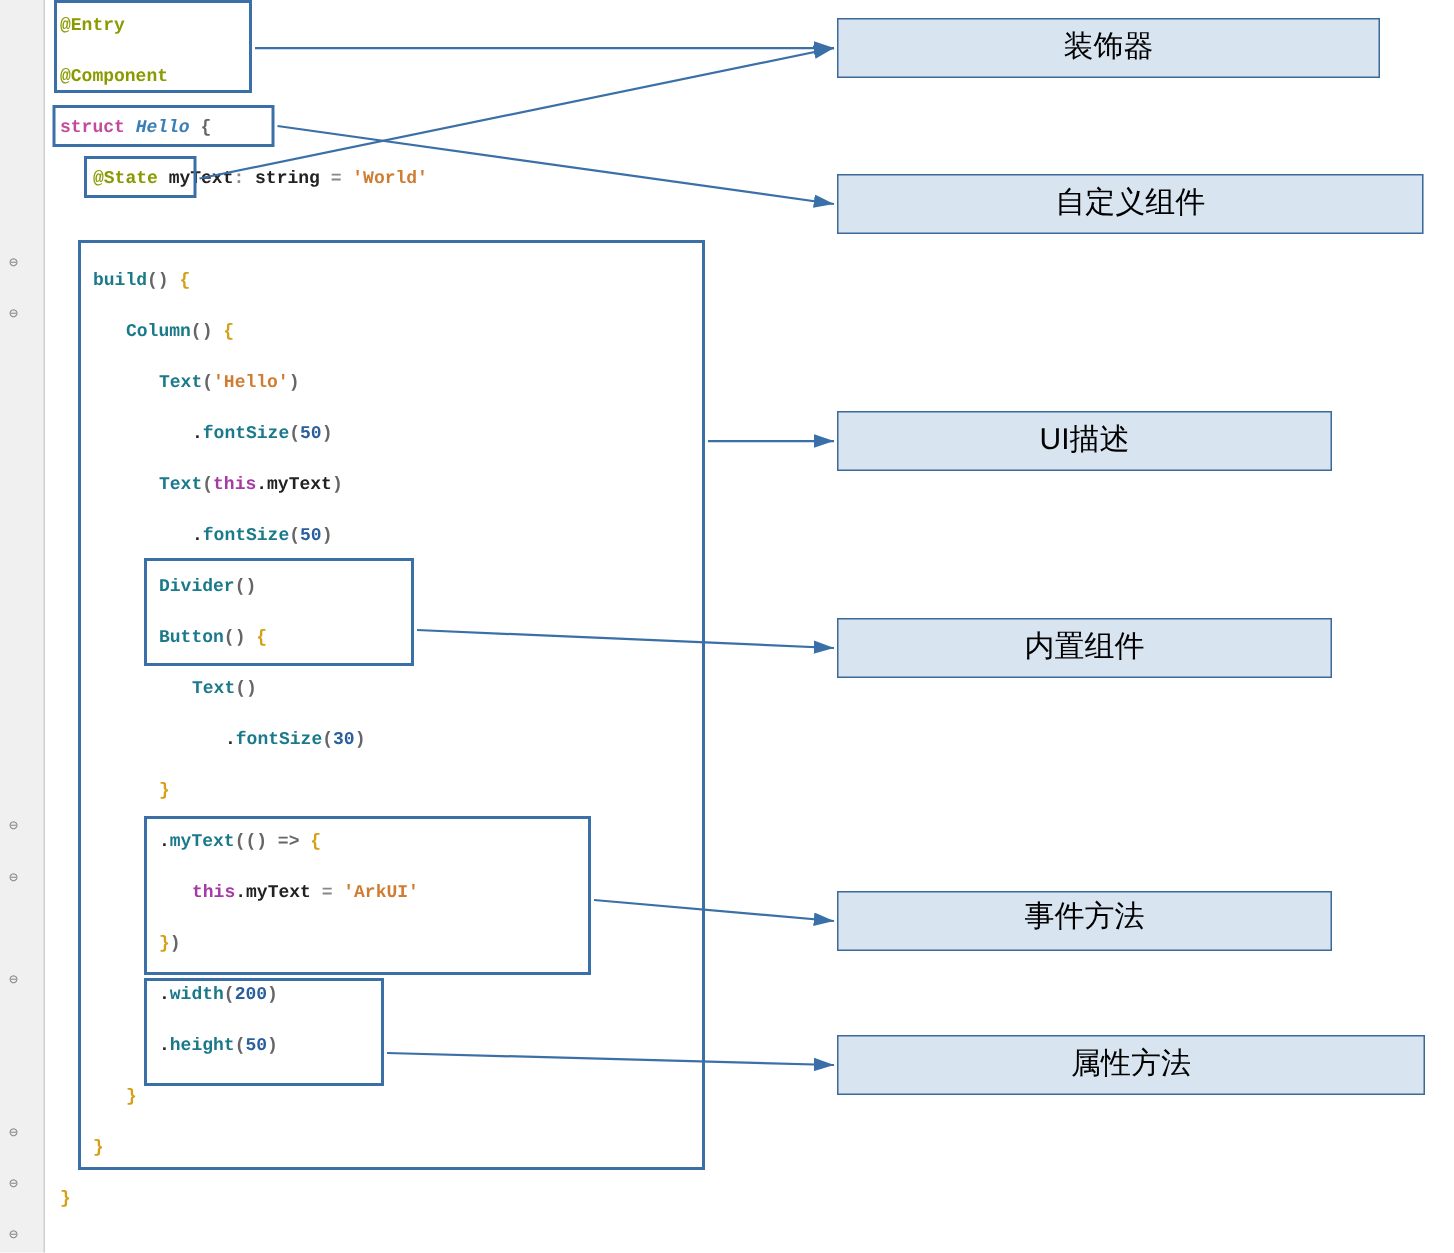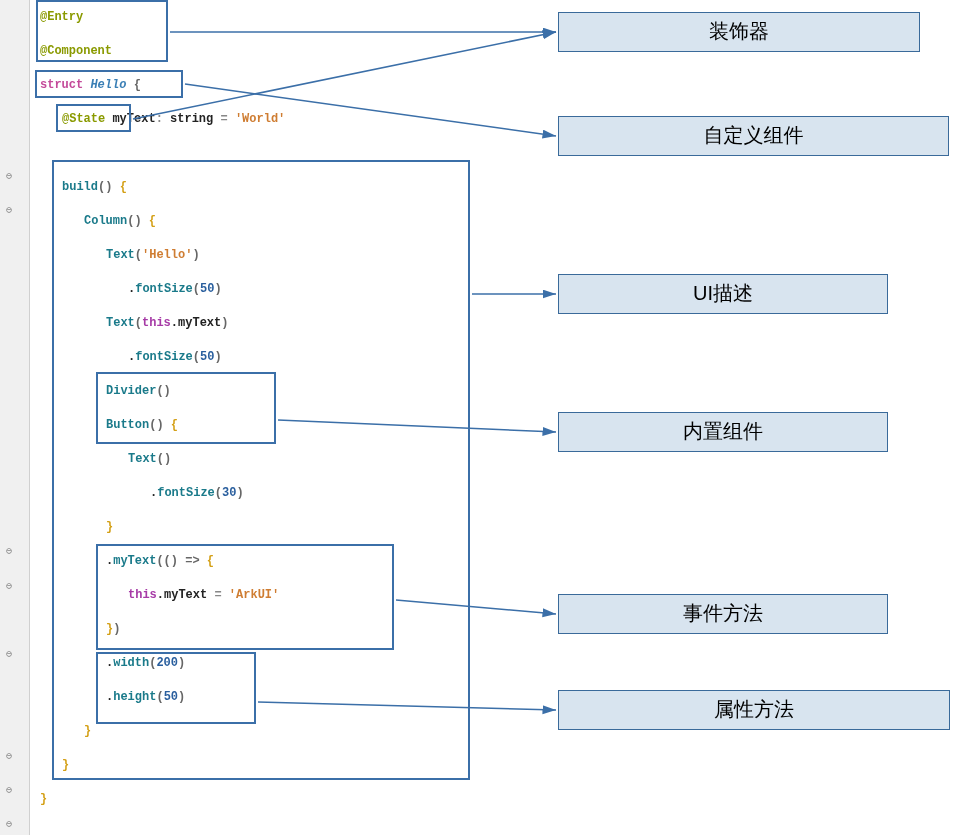--- a/index.html
+++ b/index.html
@@ -71,21 +71,21 @@
 <div class="box" style="left:56px; top:104px; width:75px; height:28px;"></div>
 <div class="box" style="left:52px; top:160px; width:418px; height:620px;"></div>
 <div class="box" style="left:96px; top:372px; width:180px; height:72px;"></div>
 <div class="box" style="left:96px; top:544px; width:298px; height:106px;"></div>
 <div class="box" style="left:96px; top:652px; width:160px; height:72px;"></div>
 
 <div class="label" style="left:558px; top:12px; width:362px;">装饰器</div>
 <div class="label" style="left:558px; top:116px; width:391px;">自定义组件</div>
 <div class="label" style="left:558px; top:274px; width:330px;">UI描述</div>
 <div class="label" style="left:558px; top:412px; width:330px;">内置组件</div>
-<div class="label" style="left:558px; top:594px; width:330px;">事件方法</div>
+<div class="label" style="left:558px; top:594px; width:330px;font-family:Liberation Mono, monospace;">事件方法</div>
 <div class="label" style="left:558px; top:690px; width:392px;">属性方法</div>
 
 <svg class="arrow-svg" width="969" height="835">
   <defs>
     <marker id="ah" markerWidth="10" markerHeight="10" refX="9" refY="3" orient="auto">
       <path d="M0,0 L9,3 L0,6 Z" fill="#3b6fa8"></path>
     </marker>
   </defs>
   <line x1="170" y1="32" x2="556" y2="32" stroke="#3b6fa8" stroke-width="1.5" marker-end="url(#ah)"></line>
   <line x1="133" y1="119" x2="556" y2="32" stroke="#3b6fa8" stroke-width="1.5" marker-end="url(#ah)"></line>

